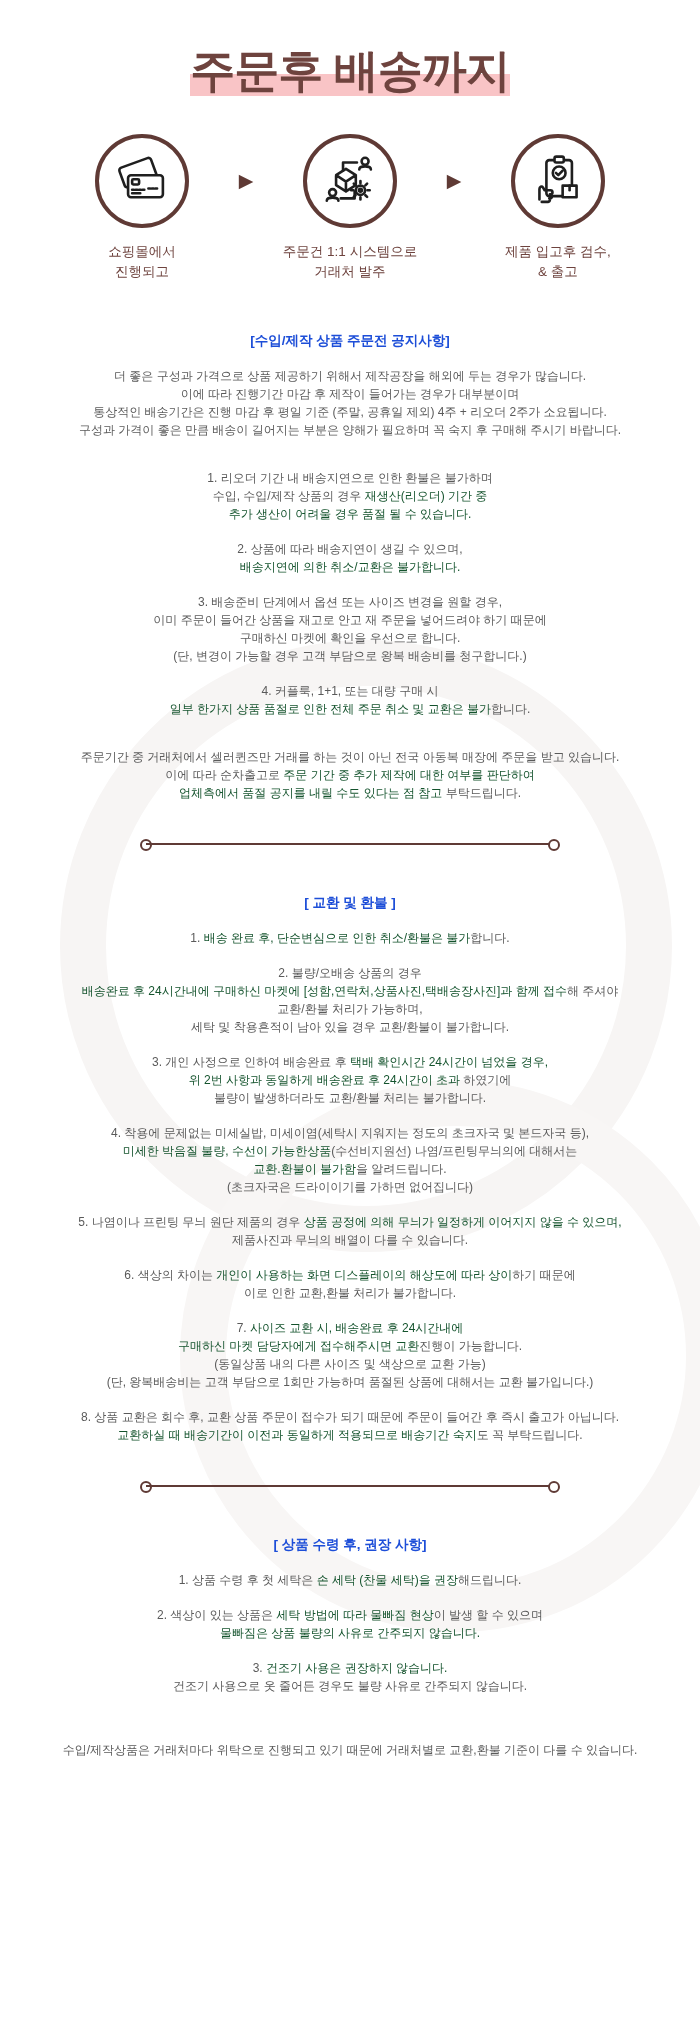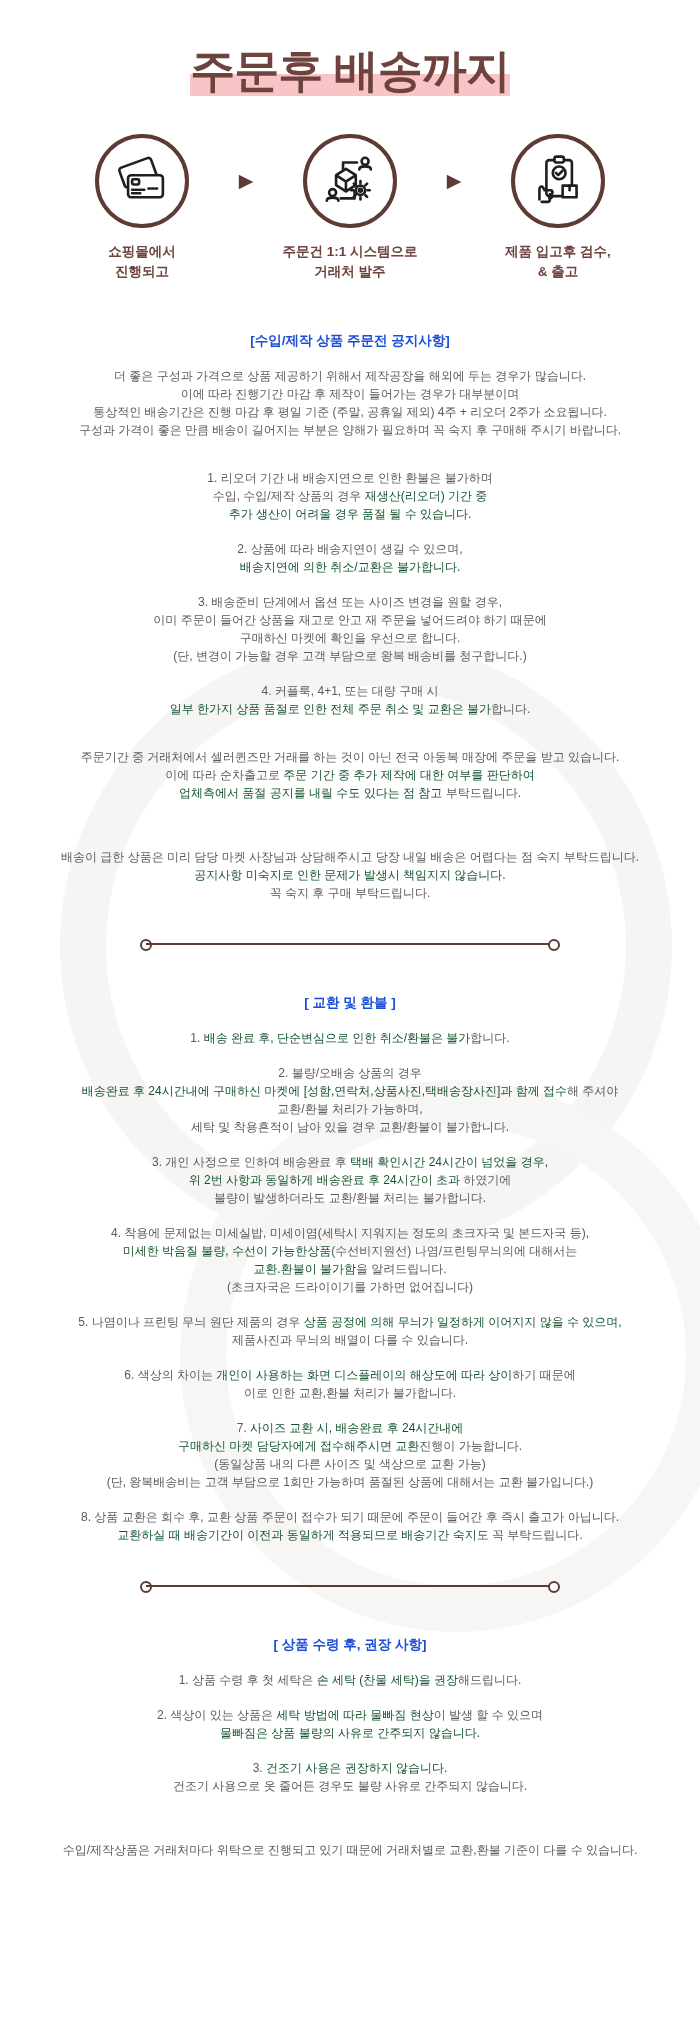--- a/index.html
+++ b/index.html
@@ -36,21 +36,21 @@
   }
   .step{width:172px;}
   .circle{
     width:86px; height:86px; margin:0 auto;
     border:4px solid #5f3a35; border-radius:50%;
     display:flex; align-items:center; justify-content:center; background:#fff;
   }
   .circle svg{width:58px; height:58px; stroke:#1f1f1f; fill:none;
     stroke-width:4.5; stroke-linecap:round; stroke-linejoin:round;}
   .step-label{
-    margin-top:14px; font-size:13.5px; font-weight:bold;
+    margin-top:14px; font-size:13.5px; font-weight:normal;
     color:#6e433e; line-height:1.5;
   }
   .arrow{
     color:#5f3a35; font-size:19px; margin-top:37px; line-height:1;
   }
   .gap-title2{margin-top:108px;}
 
   
   .sections{width:664px; margin:50px auto 0; padding-bottom:60px;}
   .sec-heading{
@@ -153,23 +153,22 @@
 
   </div>
 
 
   <main class="sections">
       <h3 class="sec-heading">[수입/제작 상품 주문전 공지사항]</h3>
       <p class="para"><span class="seg-g">더 좋은 구성과 가격으로 상품 제공하기 위해서 제작공장을 해외에 두는 경우가 많습니다.</span><br><span class="seg-g">이에 따라 진행기간 마감 후 제작이 들어가는 경우가 대부분이며</span><br><span class="seg-g">통상적인 배송기간은 진행 마감 후 평일 기준 (주말, 공휴일 제외) 4주 + 리오더 2주가 소요됩니다.</span><br><span class="seg-g">구성과 가격이 좋은 만큼 배송이 길어지는 부분은 양해가 필요하며 꼭 숙지 후 구매해 주시기 바랍니다.</span></p>
       <p class="para gap-lg"><span class="seg-g">1. 리오더 기간 내 배송지연으로 인한 환불은 불가하며</span><br><span class="seg-g">수입, 수입/제작 상품의 경우 </span><span class="seg-r">재생산(리오더) 기간 중</span><br><span class="seg-r">추가 생산이 어려울 경우 품절 될 수 있습니다.</span></p>
       <p class="para"><span class="seg-g">2. 상품에 따라 배송지연이 생길 수 있으며,</span><br><span class="seg-r">배송지연에 의한 취소/교환은 불가합니다.</span></p>
       <p class="para"><span class="seg-g">3. 배송준비 단계에서 옵션 또는 사이즈 변경을 원할 경우,</span><br><span class="seg-g">이미 주문이 들어간 상품을 재고로 안고 재 주문을 넣어드려야 하기 때문에</span><br><span class="seg-g">구매하신 마켓에 확인을 우선으로 합니다.</span><br><span class="seg-g">(단, 변경이 가능할 경우 고객 부담으로 왕복 배송비를 청구합니다.)</span></p>
-      <p class="para"><span class="seg-g">4. 커플룩, 4+1, 또는 대량 구매 시</span><br><span class="seg-r">일부 한가지 상품 품절로 인한 전체 주문 취소 및 교환은 불가</span><span class="seg-g">합니다.</span></p>
+      <p class="para"><span class="seg-g">4. 커플룩, 1+1, 또는 대량 구매 시</span><br><span class="seg-r">일부 한가지 상품 품절로 인한 전체 주문 취소 및 교환은 불가</span><span class="seg-g">합니다.</span></p>
       <p class="para gap-lg"><span class="seg-g">주문기간 중 거래처에서 셀러퀸즈만 거래를 하는 것이 아닌 전국 아동복 매장에 주문을 받고 있습니다.</span><br><span class="seg-g">이에 따라 순차출고로 </span><span class="seg-r">주문 기간 중 추가 제작에 대한 여부를 판단하여</span><br><span class="seg-r">업체측에서 품절 공지를 내릴 수도 있다는 점 참고</span><span class="seg-g"> 부탁드립니다.</span></p>
-      <p class="para gap-xl"><span class="seg-g">배송이 급한 상품은 미리 담당 마켓 사장님과 상담해주시고 당장 내일 배송은 어렵다는 점 숙지 부탁드립니다.</span><br><span class="seg-r">공지사항 미숙지로 인한 문제가 발생시 책임지지 않습니다.</span><br><span class="seg-g">꼭 숙지 후 구매 부탁드립니다.</span></p>
       <div class="divider">
         <span class="dot dot-l"></span>
         <span class="dline"></span>
         <span class="dot dot-r"></span>
       </div>
       <h3 class="sec-heading">[ 교환 및 환불 ]</h3>
       <p class="para"><span class="seg-g">1. </span><span class="seg-r">배송 완료 후, 단순변심으로 인한 취소/환불은 불가</span><span class="seg-g">합니다.</span></p>
       <p class="para"><span class="seg-g">2. 불량/오배송 상품의 경우</span><br><span class="seg-r">배송완료 후 24시간내에 구매하신 마켓에 [성함,연락처,상품사진,택배송장사진]과 함께 접수</span><span class="seg-g">해 주셔야</span><br><span class="seg-g">교환/환불 처리가 가능하며,</span><br><span class="seg-g">세탁 및 착용흔적이 남아 있을 경우 교환/환불이 불가합니다.</span></p>
       <p class="para"><span class="seg-g">3. 개인 사정으로 인하여 배송완료 후 </span><span class="seg-r">택배 확인시간 24시간이 넘었을 경우,</span><br><span class="seg-r">위 2번 사항과 동일하게 배송완료 후 24시간이 초과</span><span class="seg-g"> 하였기에</span><br><span class="seg-g">불량이 발생하더라도 교환/환불 처리는 불가합니다.</span></p>
       <p class="para"><span class="seg-g">4. 착용에 문제없는 미세실밥, 미세이염(세탁시 지워지는 정도의 초크자국 및 본드자국 등),</span><br><span class="seg-r">미세한 박음질 불량, 수선이 가능한상품</span><span class="seg-g">(수선비지원선) 나염/프린팅무늬의에 대해서는</span><br><span class="seg-r">교환.환불이 불가함</span><span class="seg-g">을 알려드립니다.</span><br><span class="seg-g">(초크자국은 드라이이기를 가하면 없어집니다)</span></p>

